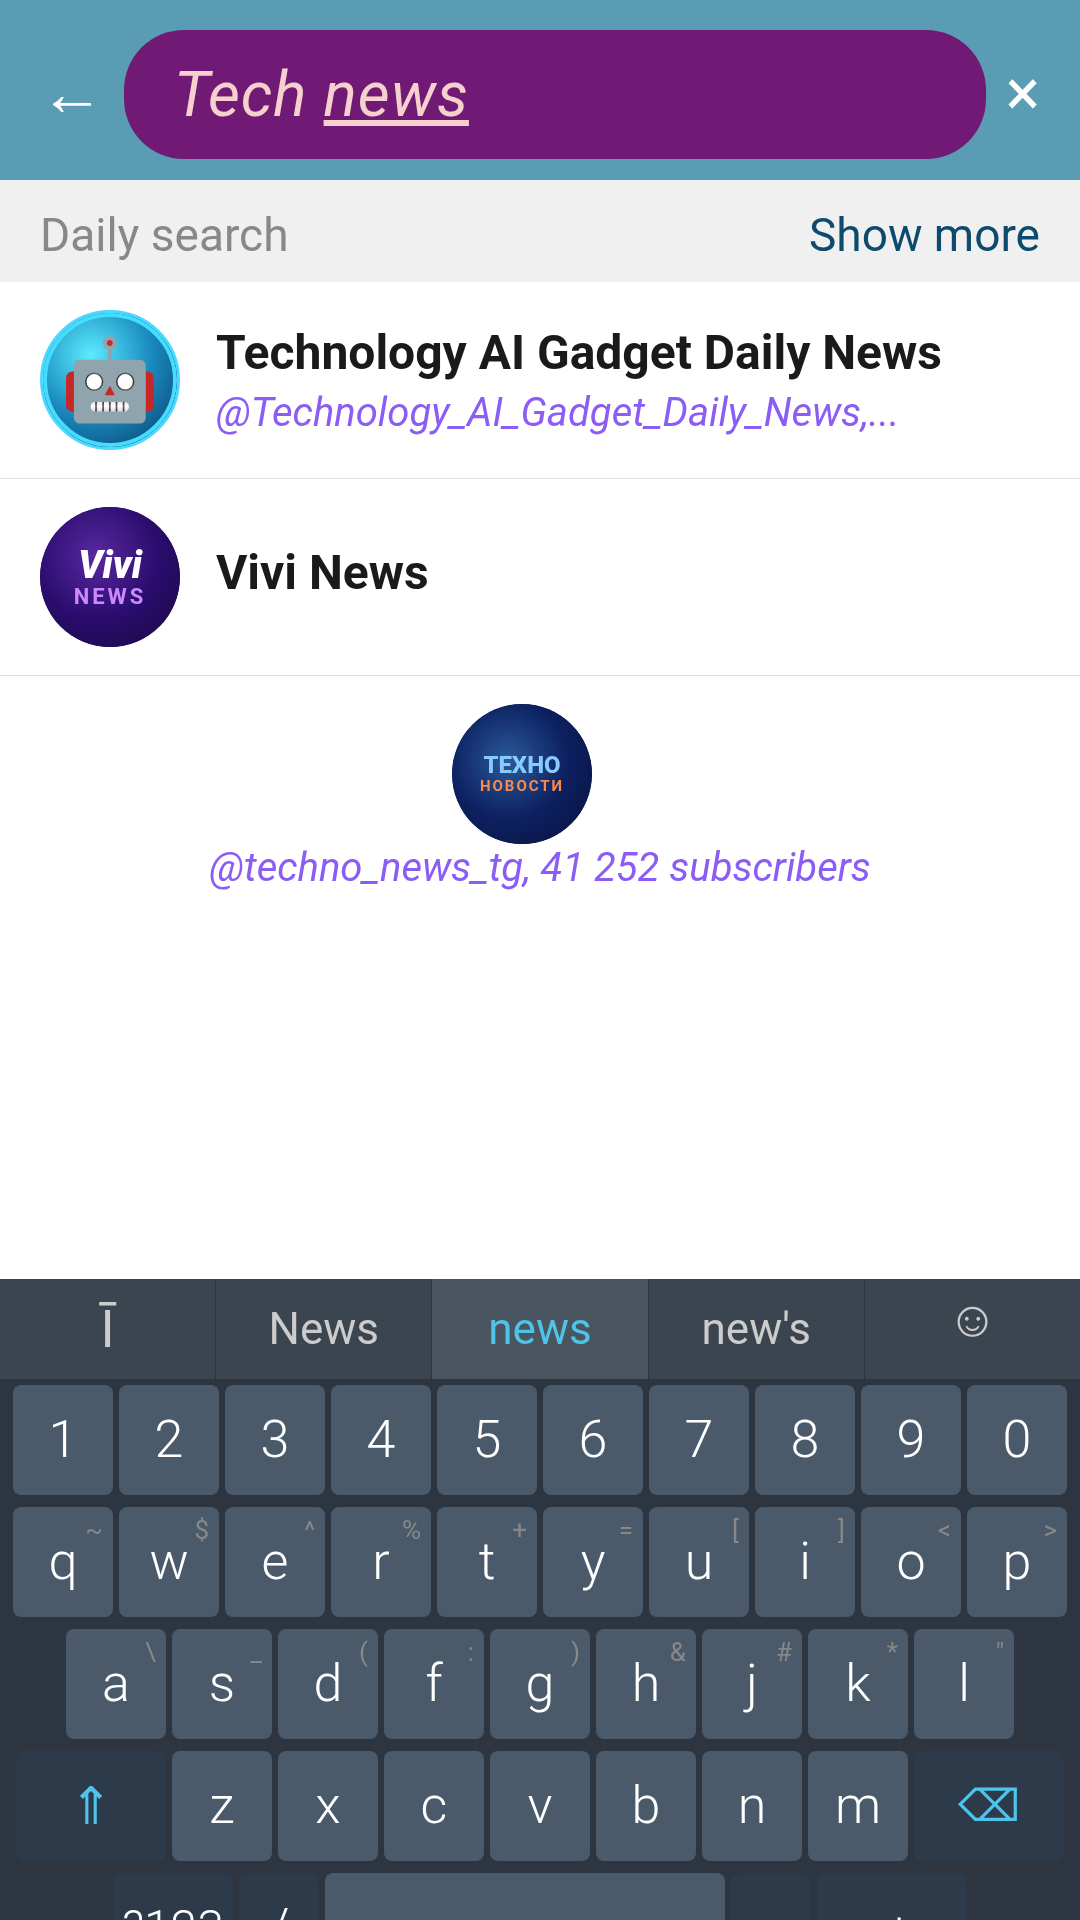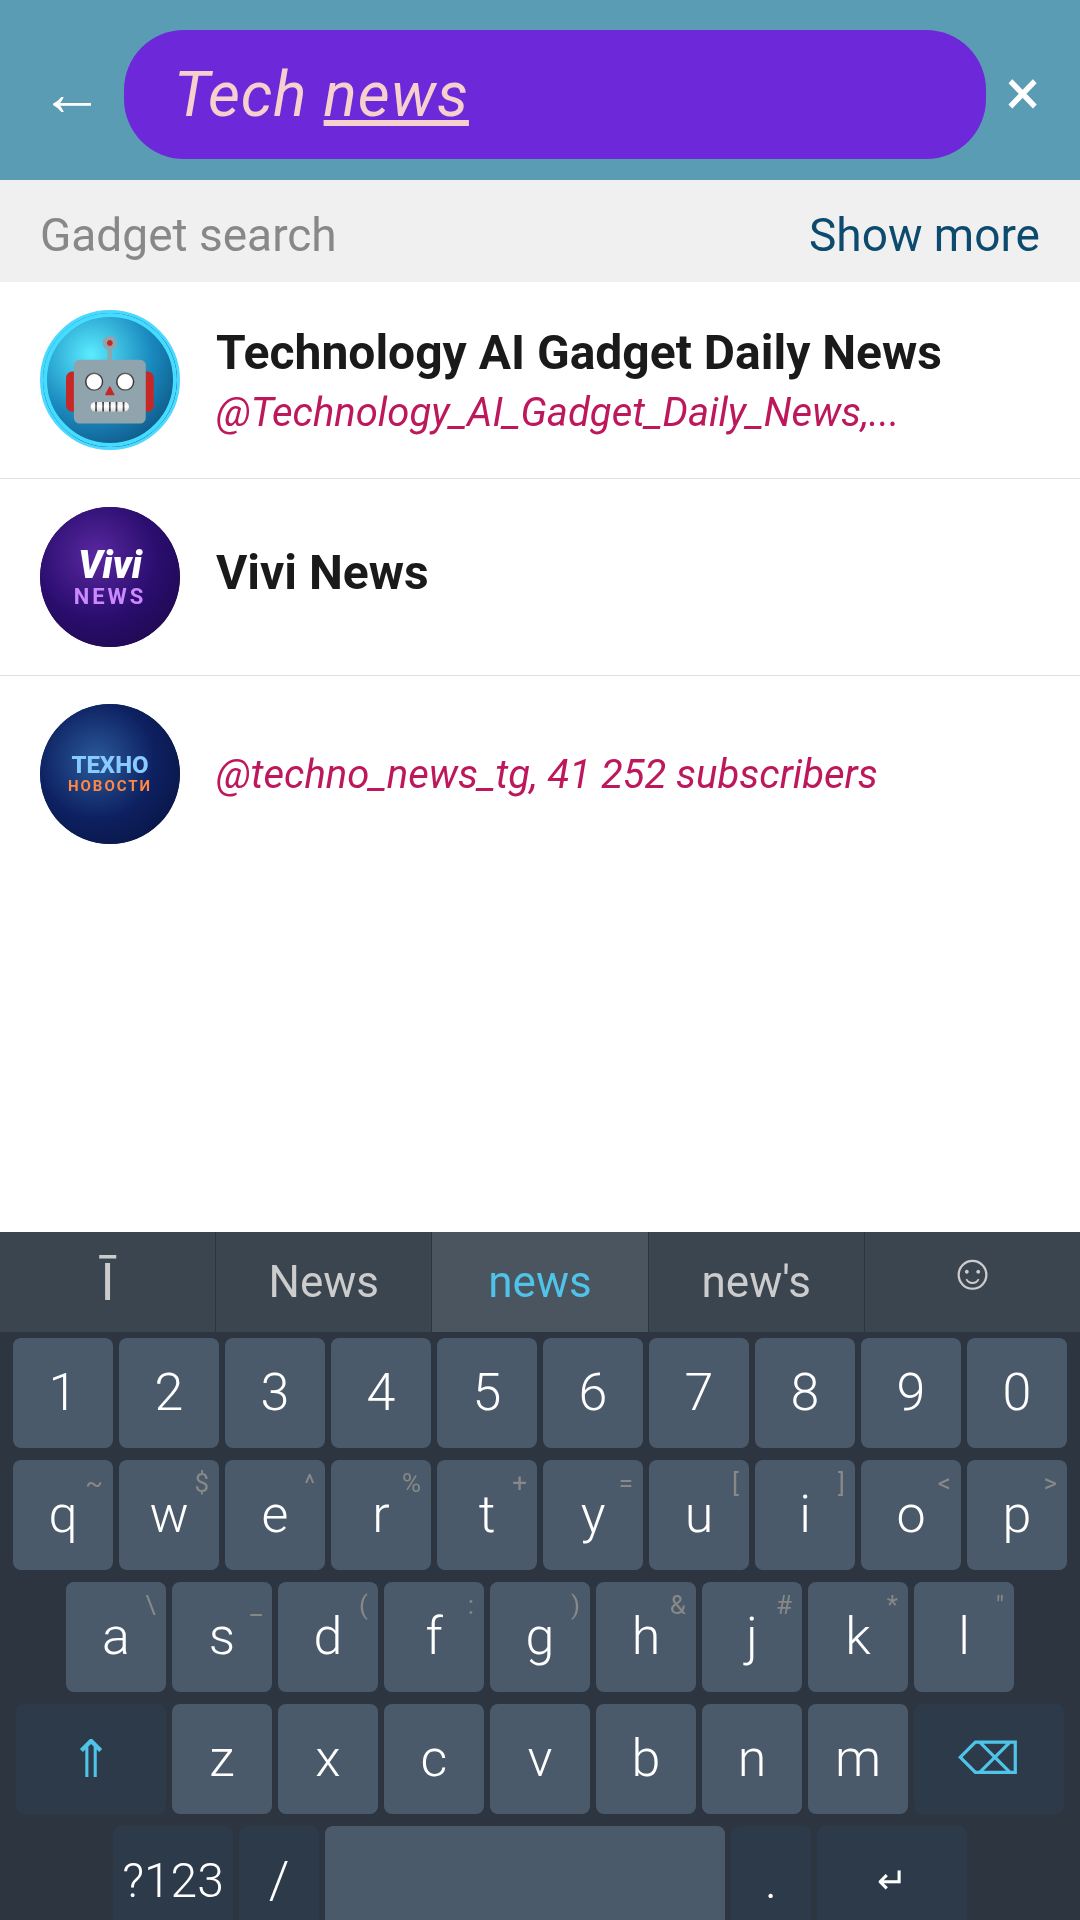--- a/index.html
+++ b/index.html
@@ -26,21 +26,21 @@
     .back-btn {
       color: white;
       font-size: 64px;
       cursor: pointer;
       flex-shrink: 0;
       line-height: 1;
     }
 
     .search-bar {
       flex: 1;
-      background: #6d28d9;
+      background: #701a75;
       border-radius: 60px;
       padding: 28px 50px;
       display: flex;
       align-items: center;
     }
 
     .search-text {
       color: #f5d0cc;
       font-size: 62px;
       font-style: italic;
@@ -90,20 +90,21 @@
     .result-item {
       display: flex;
       align-items: center;
       padding: 28px 40px;
       border-bottom: 1px solid #e0e0e0;
       cursor: pointer;
     }
 
     .result-item:last-child {
       border-bottom: none;
+      flex-direction: column;
     }
 
     .avatar {
       width: 140px;
       height: 140px;
       border-radius: 50%;
       flex-shrink: 0;
       margin-right: 36px;
       display: flex;
       align-items: center;
@@ -145,21 +146,21 @@
     .result-name {
       font-size: 48px;
       font-weight: 700;
       color: #1a1a1a;
       line-height: 1.2;
       margin-bottom: 8px;
     }
 
     .result-sub {
       font-size: 40px;
-      color: #be185d;
+      color: #8b5cf6;
       font-style: italic;
       white-space: nowrap;
       overflow: hidden;
       text-overflow: ellipsis;
     }
 
     
     .empty-space {
       background: white;
       height: 360px;
@@ -372,21 +373,21 @@
   <span class="back-btn">←</span>
   <div class="search-bar">
     <span class="search-text">
       <span>Tech </span><span class="underline">news</span>
     </span>
   </div>
   <span class="close-btn">×</span>
 </div>
 
 <div class="section-header">
-  <span class="section-title">Gadget search</span>
+  <span class="section-title">Daily search</span>
   <span class="show-more">Show more</span>
 </div>
 
 <div class="results-list">
 
   <div class="result-item">
     <div class="avatar avatar-1">
       <div class="robot-avatar">🤖</div>
     </div>
     <div class="result-info">

